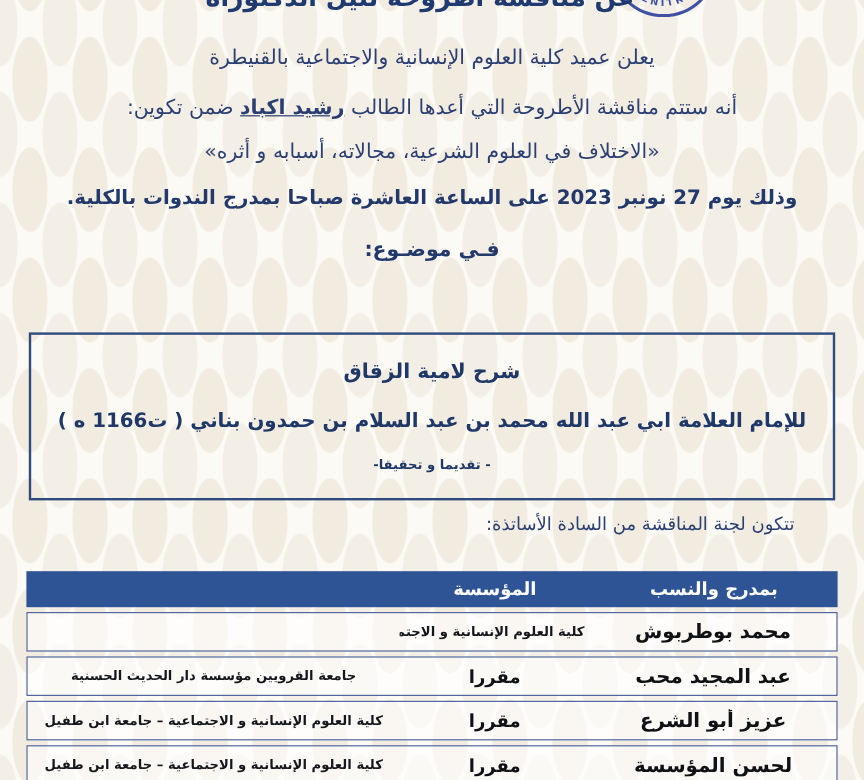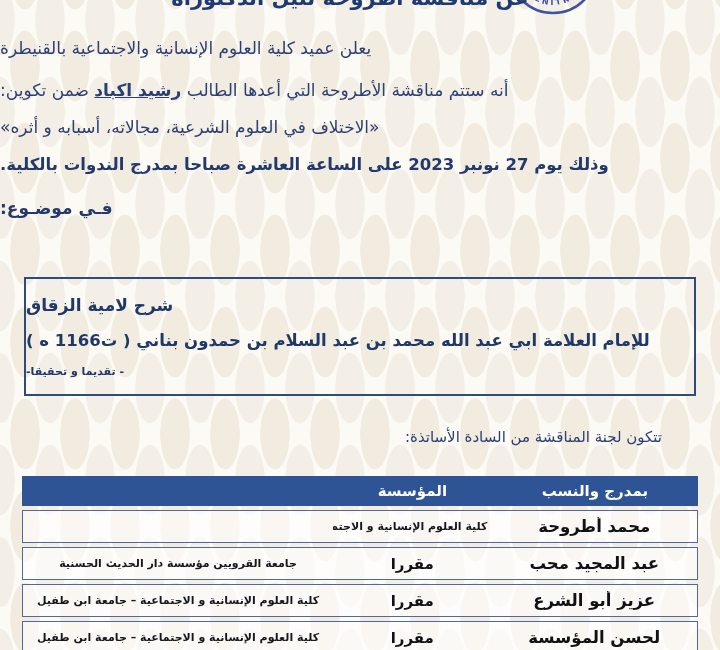--- a/index.html
+++ b/index.html
@@ -15,32 +15,32 @@
       radial-gradient(ellipse 15px 36px at 25px 48px, #f1ebe0 96%, rgba(241,235,224,0) 100%),
       radial-gradient(ellipse 15px 36px at 25px 48px, #f4efe6 96%, rgba(244,239,230,0) 100%);
     background-size:50px 92px,50px 92px;
     background-position:0 18px,25px 64px;
   }
   .title{
     position:absolute;top:-14px;left:0;width:700px;text-align:center;
     font-size:21px;font-weight:bold;color:#1f3a70;letter-spacing:0;
   }
   .stamp{position:absolute;top:0;left:492px;}
-  .line{position:absolute;left:0;width:100%;text-align:left;color:#2c3f73;font-size:17px;}
+  .line{position:absolute;left:0;width:100%;text-align:center;color:#2c3f73;font-size:17px;}
   .l1{top:38px;}
   .l2{top:80px;}
   .l3{top:117px;}
   .l4{top:155px;font-weight:bold;color:#24396b;font-size:16.5px;}
   .l5{top:198px;font-weight:bold;color:#24396b;}
   .b{font-weight:bold;text-decoration:underline;}
   .thesis-box{
-    position:absolute;top:277px;left:24px;width:672px;height:119px;box-sizing:border-box;
+    position:absolute;top:277px;left:24px;width:672px;height:140px;box-sizing:border-box;
     border:2.5px solid #2f4b7e;
     display:flex;flex-direction:column;justify-content:space-evenly;
-    text-align:left;color:#1f3868;font-weight:bold;
+    text-align:center;color:#1f3868;font-weight:bold;
   }
   .thesis-title{font-size:17px;}
   .thesis-author{font-size:16.5px;}
   .thesis-note{font-size:11px;}
   .intro{
     position:absolute;top:428px;right:58px;
     font-size:15px;color:#2c3f73;
   }
   .ctable{
     position:absolute;top:476px;left:22px;width:676px;direction:rtl;
@@ -96,21 +96,21 @@
 
   <div class="intro">تتكون لجنة المناقشة من السادة الأساتذة:</div>
 
   <div class="ctable">
     <div class="trow thead">
       <div class="cell">بمدرج والنسب</div>
       <div class="cell">المؤسسة</div>
     </div>
     <div id="committee-rows">
   <div class="trow tbody-row">
-    <div class="cell cell-name">محمد أطروحة</div>
+    <div class="cell cell-name">محمد بوطربوش</div>
     <div class="cell cell-inst">كلية العلوم الإنسانية و الاجتماعية – جامعة ابن طفيل</div>
   </div>
 
   <div class="trow tbody-row">
     <div class="cell cell-name">عبد المجيد محب</div>
     <div class="cell cell-role">مقررا</div>
     <div class="cell cell-inst">جامعة القرويين مؤسسة دار الحديث الحسنية</div>
   </div>
 
   <div class="trow tbody-row">

